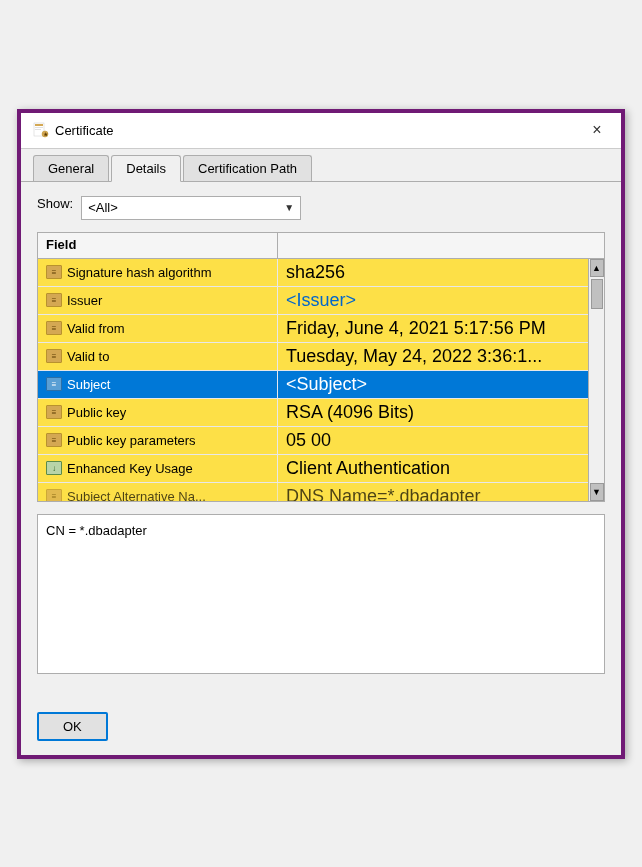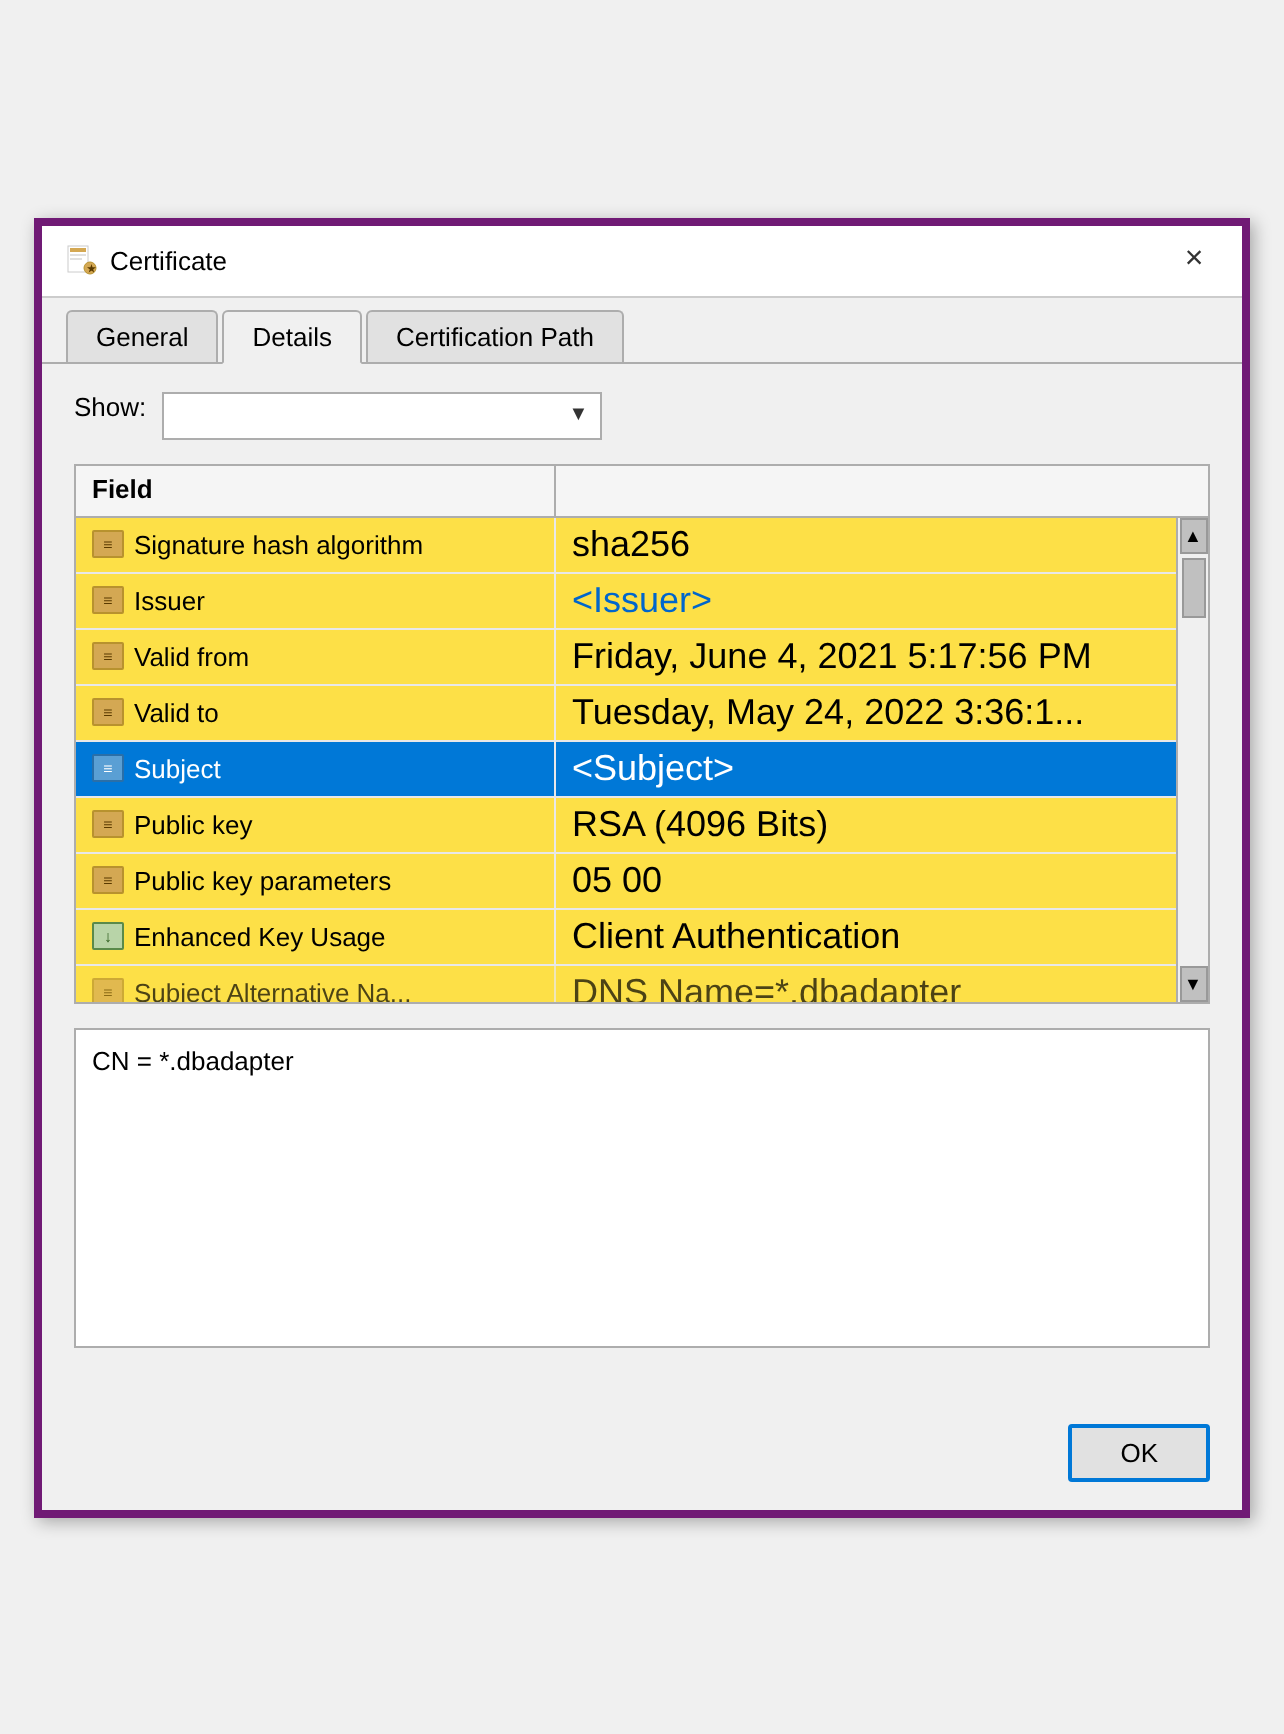--- a/index.html
+++ b/index.html
@@ -220,21 +220,21 @@
       padding: 5px 16px;
       border: 1px solid #adadad;
       background: #e1e1e1;
       font-size: 13px;
       cursor: pointer;
       min-width: 80px;
       border-radius: 2px;
     }
     .ok-row {
       display: flex;
-      justify-content: flex-end;
+      justify-content: flex-start;
       padding: 8px 16px 14px 16px;
     }
     .btn-ok {
       padding: 5px 24px;
       border: 2px solid #0078d7;
       background: #e1e1e1;
       font-size: 13px;
       cursor: pointer;
       border-radius: 2px;
       min-width: 60px;
@@ -283,20 +283,27 @@
     <div class="tab">General</div>
     <div class="tab active">Details</div>
     <div class="tab">Certification Path</div>
   </div>
 
   <div class="content">
 
     <div class="show-row">
       <span class="show-label">Show:</span>
       <div class="show-dropdown" style="position:relative;">
+        <select>
+          <option>&lt;All&gt;</option>
+          <option>Version 1 Fields Only</option>
+          <option>Extensions Only</option>
+          <option>Critical Extensions Only</option>
+          <option>Properties Only</option>
+        </select>
         <span class="dropdown-arrow">▼</span>
       </div>
     </div>
 
     <div class="table-container">
       <div class="table-header">
         <div class="col-field">Field</div>
       </div>
       <div class="scroll-wrapper">
         <div class="scroll-area">

